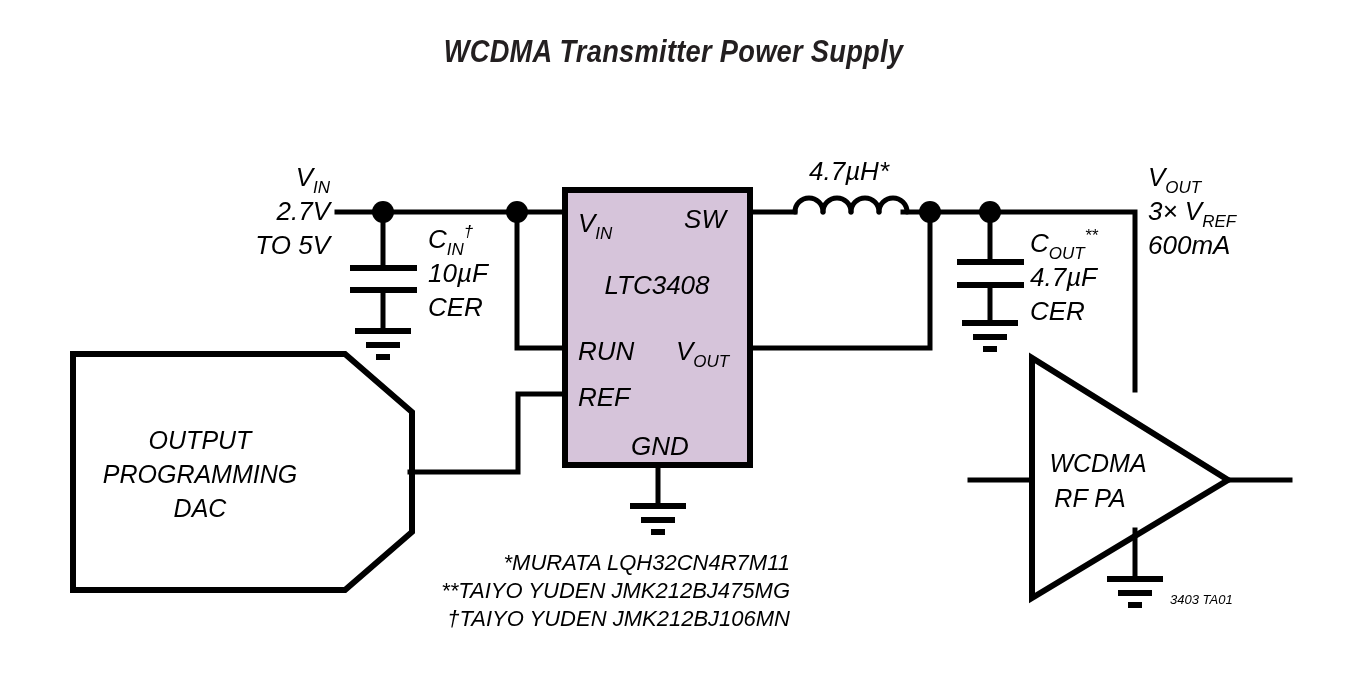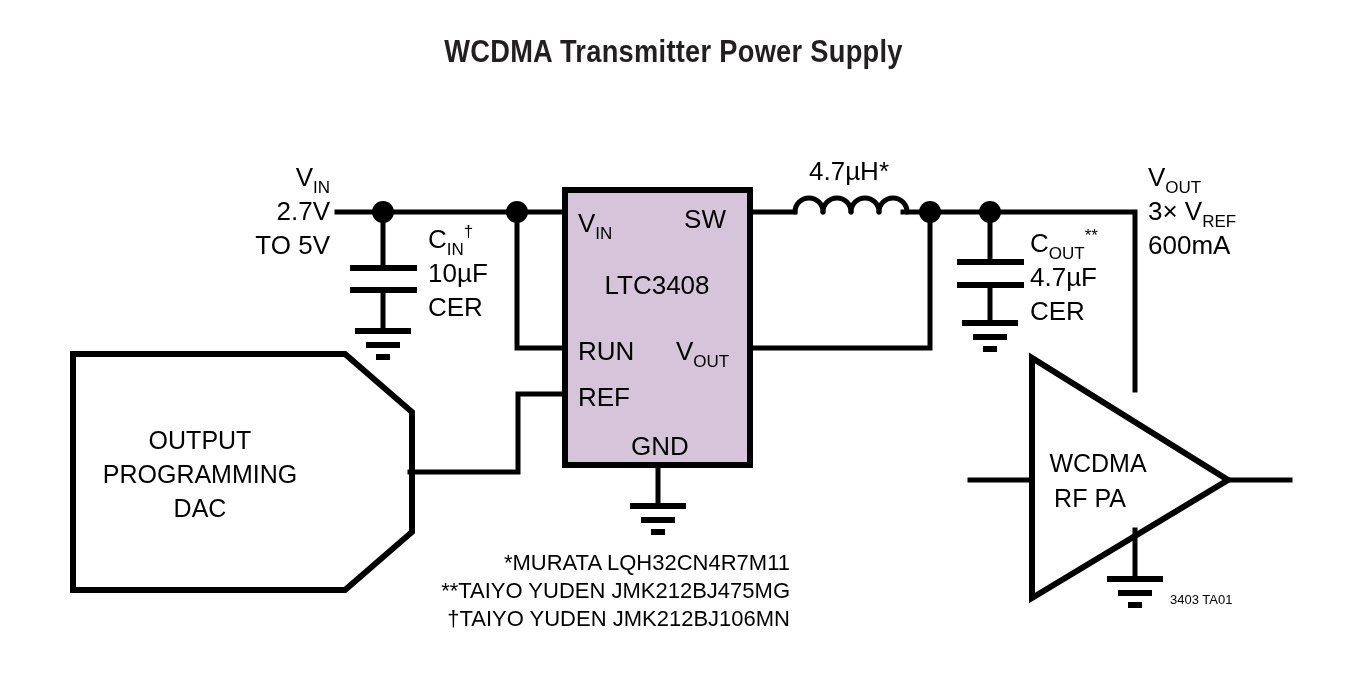--- a/index.html
+++ b/index.html
@@ -1,17 +1,17 @@
 <!DOCTYPE html>
 <html><head>
 <meta charset="utf-8">
 <style>
   html,body{margin:0;padding:0;background:#ffffff;}
   body{width:1347px;height:680px;font-family:"Liberation Sans",sans-serif;overflow:hidden;}
-  #sheet{position:relative;width:1347px;height:680px;background:#fff;}
+  #sheet{position:relative;width:1347px;height:680px;background:#fff;font-style:italic;}
   .title{
     position:absolute;left:0;top:34px;width:1347px;text-align:center;
     font-family:"Liberation Sans",sans-serif;font-weight:bold;font-size:31px;
     letter-spacing:0.3px;color:#231f20;
     transform:scaleX(0.88);transform-origin:center top;
   }
   svg{position:absolute;left:0;top:0;}
   text{font-family:"Liberation Sans",sans-serif;fill:#000;}
   .lbl{font-size:26px;}
   .lblsm{font-size:25px;}

